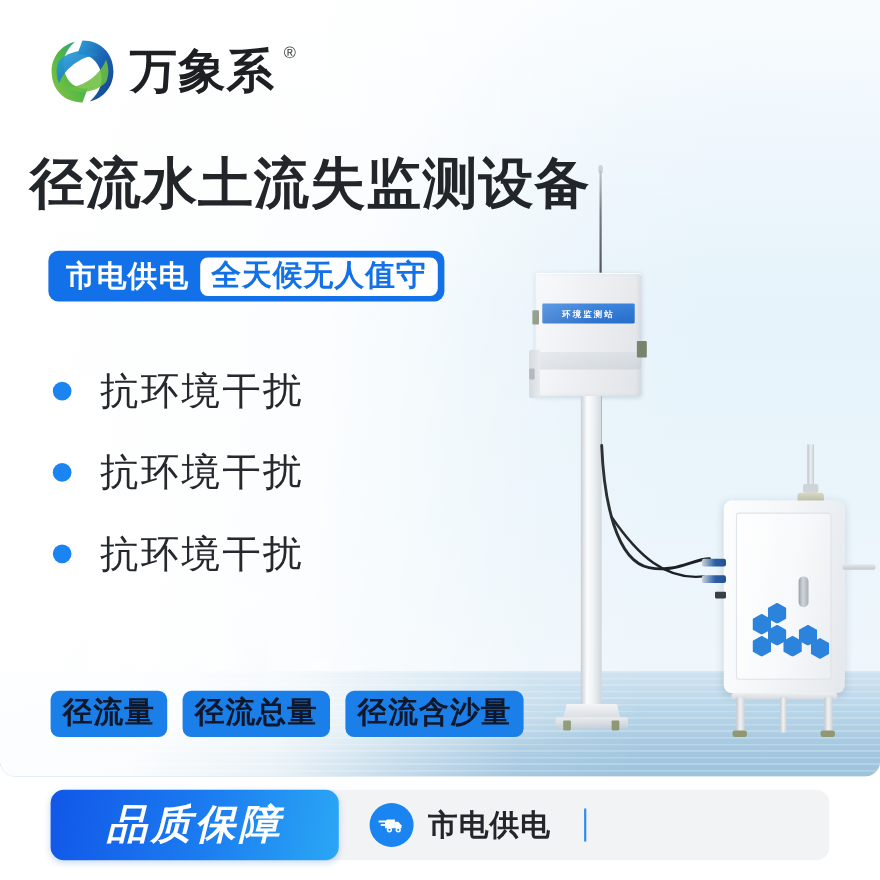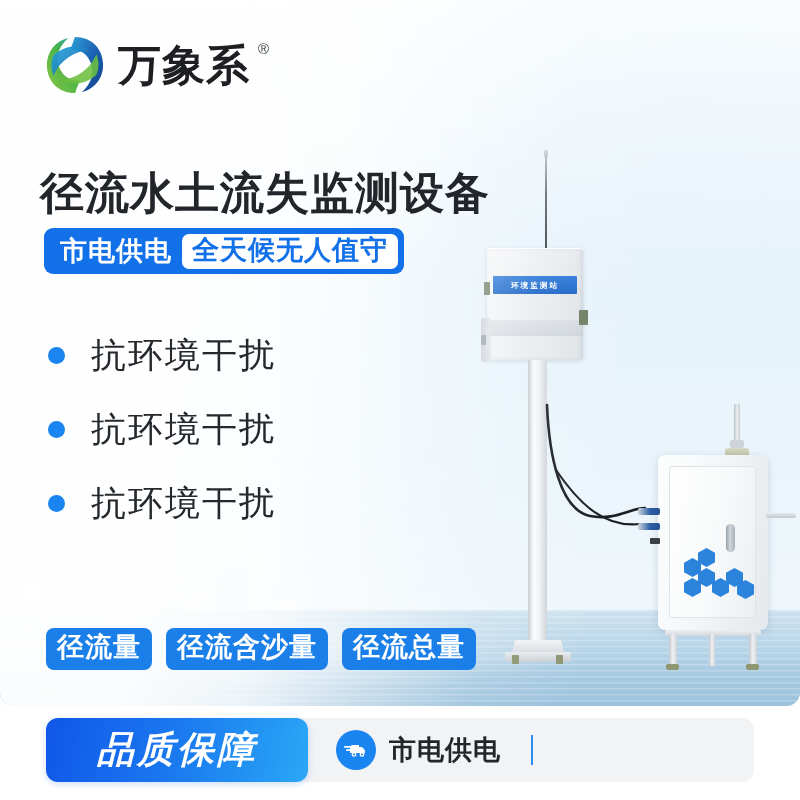--- a/index.html
+++ b/index.html
@@ -319,27 +319,26 @@
     position: absolute;
     right: -20px;
     top: -3px;
     font-size: 15px;
     font-weight: 400;
     color: #3a3d40;
   }
 
   .title {
     position: absolute;
-    left: 40px; top: 134px;
-    font-size: 44px;
+    left: 27px; top: 134px;
+    font-size: 50px;
     font-weight: 700;
     color: #22262b;
     letter-spacing: 1px;
     white-space: nowrap;
-    margin-top: 30px;
   }
 
   .tagbar {
     position: absolute;
     left: 44px; top: 228px;
     height: 46px;
     background: #1270e8;
     border-radius: 9px;
     display: flex;
     align-items: center;
@@ -385,21 +384,21 @@
   }
 
   .pilltags {
     position: absolute;
     left: 46px; top: 628px;
     display: flex;
     gap: 14px;
   }
   .pilltag {
     background: #1a7fe8;
-    color: #ffffff;
+    color: #0f172a;
     font-size: 27px;
     font-weight: 700;
     letter-spacing: 1px;
     border-radius: 8px;
     padding: 6px 11px 9px;
     line-height: 1;
   }
 
   
   .footer {
@@ -622,22 +621,22 @@
         <span class="bullet-text">抗环境干扰</span>
       </div>
       <div class="bullet">
         <span class="dot"></span>
         <span class="bullet-text">抗环境干扰</span>
       </div>
     </div>
 
     <div class="pilltags">
       <div class="pilltag">径流量</div>
+      <div class="pilltag">径流总量</div>
       <div class="pilltag">径流含沙量</div>
-      <div class="pilltag">径流总量</div>
     </div>
 
     <div class="footer">
       <div class="quality">
         <span>品质保障</span>
       </div>
 
       <div class="fitem">
         <span class="ficon">
           <svg width="26" height="26" viewBox="0 0 26 26">

